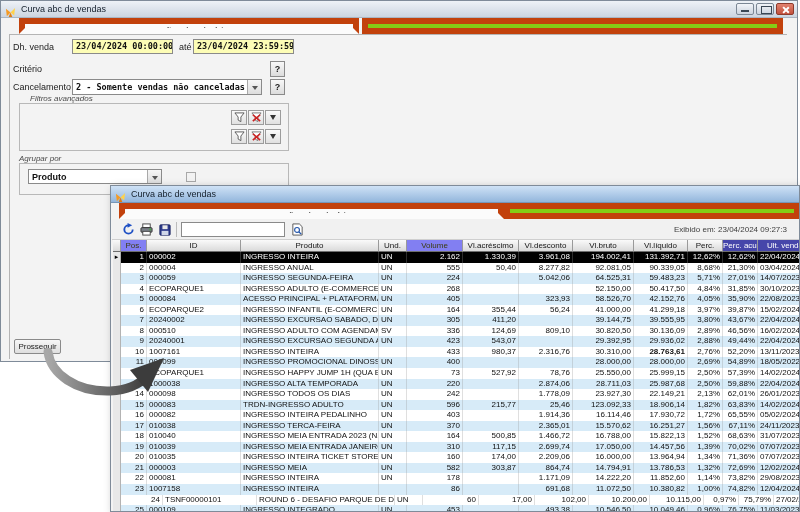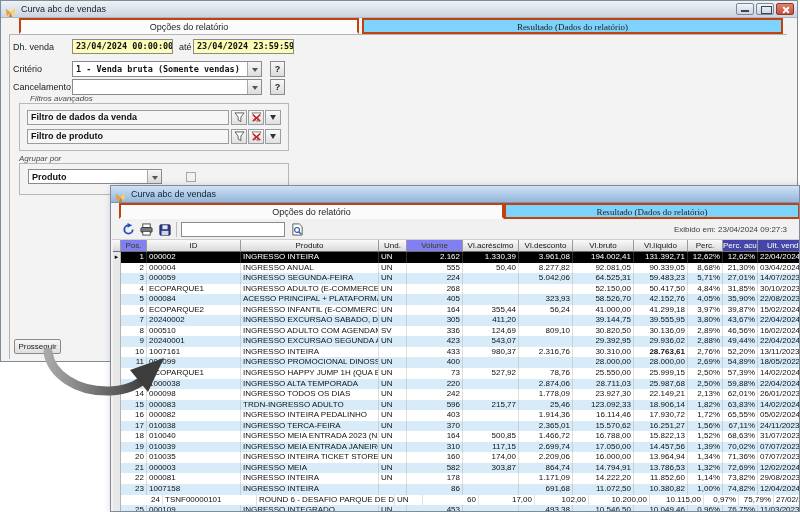--- a/index.html
+++ b/index.html
@@ -18,23 +18,23 @@
   .tb-btn { width:18px; height:12px; border:1px solid #7b8794; border-radius:2px;
             background:linear-gradient(#f2f5f9,#ccd4de); position:relative; }
   .tb-btn.close { background:linear-gradient(#e2826f,#c2503c); border-color:#8d3a2c; }
   .glyph-min::after { content:""; position:absolute; left:4px; right:4px; bottom:2px; height:2px; background:#3a4754; }
   .glyph-max::after { content:""; position:absolute; left:4px; top:2px; width:9px; height:6px; border:1.5px solid #3a4754; }
   .glyph-close::before, .glyph-close::after { content:""; position:absolute; left:8px; top:2px; width:1.8px; height:8px; background:#fff; }
   .glyph-close::before { transform:rotate(45deg); } .glyph-close::after { transform:rotate(-45deg); }
 
   .tabstrip { position:absolute; height:16px; display:flex; }
   .tab { font-size:9px; color:#1d1d1d; text-align:center; line-height:15px;
-         border:2px solid #c2410c; overflow:hidden; white-space:nowrap; }
+         border:6px solid #c2410c; overflow:hidden; white-space:nowrap; }
   .tab.on  { background:#fbfbfb; border-bottom-color:#fbfbfb; }
-  .tab.off { background:#7dd3fc;font-family:Liberation Serif, serif; }
+  .tab.off { background:#84cc16;font-family:Liberation Serif, serif; }
   .pageline { position:absolute; left:8px; top:33px; right:10px; height:0; border-top:1px solid #b4b4b4; }
   .pageedge { position:absolute; left:8px; top:33px; bottom:2px; width:0; border-left:1px solid #b4b4b4; }
   .lbl { position:absolute; font-size:9px; color:#222; white-space:nowrap; }
   .ybox { position:absolute; height:15px; background:#fdfdb6; border:1px solid #8a8a8a;
           font-family:"DejaVu Sans Mono", monospace; font-weight:bold; font-size:8.5px;
           line-height:13px; padding-left:3px; color:#111; overflow:hidden; white-space:nowrap; }
   .combo { position:absolute; height:16px; background:#fff; border:1px solid #8a8a8a;
            font-family:"DejaVu Sans Mono", monospace; font-weight:bold; font-size:8.5px;
            line-height:14px; padding-left:3px; color:#111; overflow:hidden; white-space:nowrap; }
   .combo .dd { position:absolute; right:0; top:0; bottom:0; width:14px;
@@ -117,48 +117,43 @@
     </div>
     <div class="pageline"></div>
     <div class="pageedge"></div>
 
     <div class="lbl" style="left:12px;top:41px;">Dh. venda</div>
     <div class="ybox" style="left:71px;top:38px;width:101px;">23/04/2024 00:00:00</div>
     <div class="lbl" style="left:178px;top:41px;">até</div>
     <div class="ybox" style="left:192px;top:38px;width:101px;">23/04/2024 23:59:59</div>
 
     <div class="lbl" style="left:12px;top:63px;">Critério</div>
-    <div class="combo" style="left:71px;top:60px;width:190px;">
-      <span>1 - Venda bruta (Somente vendas)</span>
-      <span class="dd"></span>
-    </div>
     <div class="qbtn" style="left:269px;top:60px;">?</div>
 
     <div class="lbl" style="left:12px;top:81px;">Cancelamento</div>
     <div class="combo" style="left:71px;top:78px;width:190px;">
+      <span>2 - Somente vendas não canceladas</span>
       <span class="dd"></span>
     </div>
     <div class="qbtn" style="left:269px;top:78px;">?</div>
 
     <div class="gb-lbl" style="left:29px;top:93px;">Filtros avançados</div>
     <div class="gb" style="left:18px;top:102px;width:270px;height:48px;"></div>
-    <div class="filterfield" style="left:26px;top:109px;width:202px;">Filtro de dados da venda</div>
     <div class="minibtn" style="left:230px;top:109px;">
       <svg width="11" height="11" viewBox="0 0 12 12">
           <path d="M1,1 H11 L7.5,5.5 V10.5 L4.5,8.8 V5.5 Z" fill="#ffffff" stroke="#555" stroke-width="1"></path>
         </svg>
     </div>
     <div class="minibtn" style="left:247px;top:109px;">
       <svg width="11" height="11" viewBox="0 0 12 12">
           <path d="M1,1 H11 L7.5,5.5 V10.5 L4.5,8.8 V5.5 Z" fill="#ffffff" stroke="#777" stroke-width="1"></path>
           <path d="M2,3 L10,10 M10,3 L2,10" stroke="#cc2222" stroke-width="1.8"></path>
         </svg>
     </div>
     <div class="minibtn ddb" style="left:264px;top:109px;"></div>
-    <div class="filterfield" style="left:26px;top:128px;width:202px;">Filtro de produto</div>
     <div class="minibtn" style="left:230px;top:128px;">
       <svg width="11" height="11" viewBox="0 0 12 12">
           <path d="M1,1 H11 L7.5,5.5 V10.5 L4.5,8.8 V5.5 Z" fill="#ffffff" stroke="#555" stroke-width="1"></path>
         </svg>
     </div>
     <div class="minibtn" style="left:247px;top:128px;">
       <svg width="11" height="11" viewBox="0 0 12 12">
           <path d="M1,1 H11 L7.5,5.5 V10.5 L4.5,8.8 V5.5 Z" fill="#ffffff" stroke="#777" stroke-width="1"></path>
           <path d="M2,3 L10,10 M10,3 L2,10" stroke="#cc2222" stroke-width="1.8"></path>
         </svg>

